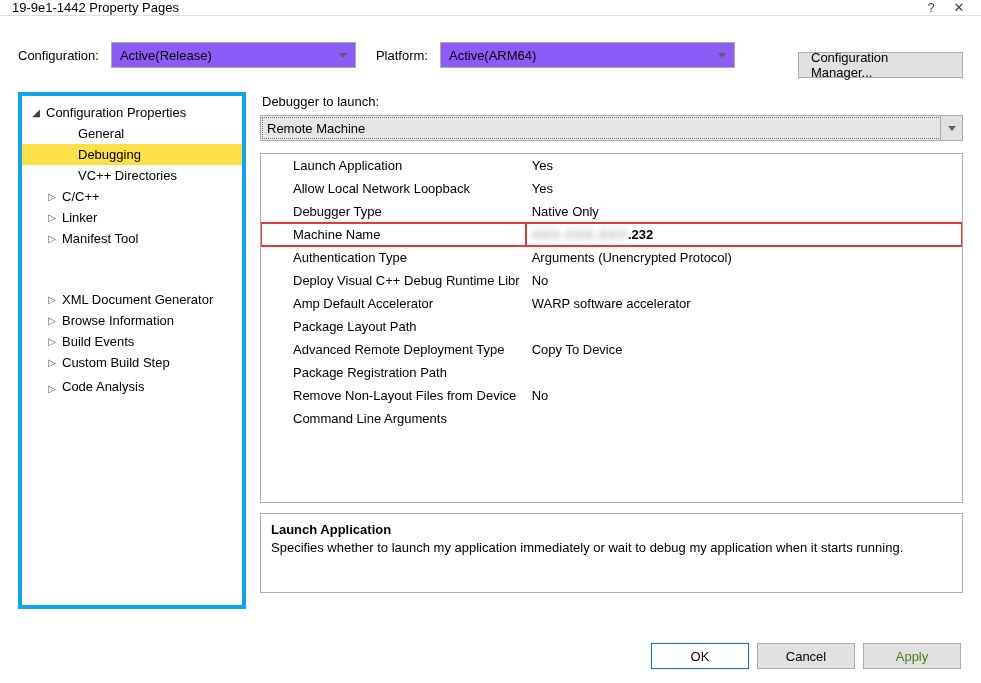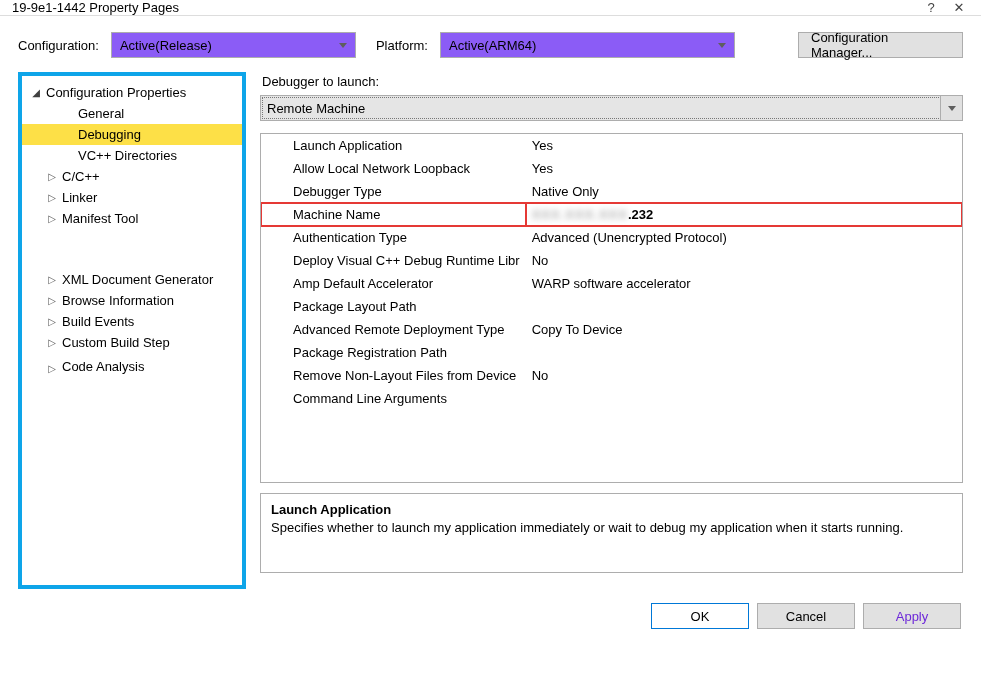--- a/index.html
+++ b/index.html
@@ -7,21 +7,21 @@
 .titlebar { display: flex; align-items: center; height: 16px; padding: 0 8px; border-bottom: 1px solid #ddd; }
 .titlebar .title { flex: 1; padding-left: 4px; }
 .titlebar .ctl { width: 28px; text-align: center; color: #444; }
 .dialog-body { padding: 16px 18px 10px 18px; }
 .toprow { display: flex; align-items: center; gap: 8px; margin-bottom: 14px; }
 .toprow label { margin-right: 4px; }
 .select { height: 26px; border: 1px solid #adadad; background: #8b5cf6; padding: 0 22px 0 8px; display: flex; align-items: center; position: relative; }
 .select:after { content:""; position:absolute; right:8px; top:50%; margin-top:-2px; border-left:4px solid transparent; border-right:4px solid transparent; border-top:5px solid #5e5e5e; }
 .select.cfg { flex: 0 0 245px; }
 .select.plat { flex: 0 0 295px; }
-.btn { height: 26px; border: 1px solid #adadad; background: #e1e1e1; padding: 0 12px; display:flex; align-items:center; justify-content:center; cursor:default; }
+.btn { height: 26px; border: 1px solid #adadad; background: #e1e1e1; padding: 0 12px; display:flex; align-items:center; justify-content:center; cursor:default;margin-top:20px; }
 .btn.cfgmgr { flex: 0 0 165px; }
 .midarea { display:flex; gap:14px; }
 .tree { width: 228px; height: 517px; border: 4px solid #0ea5e9; padding: 6px 0; overflow:auto; }
 .tree-row { display:flex; align-items:center; height:21px; padding-left:8px; white-space:nowrap; }
 .tree-row.sel { background:#fde047; }
 .tree-row .tw { width:12px; display:inline-block; text-align:center; color:#5e5e5e; font-size:10px; }
 .tree-row .tw.exp:before { content:"◢"; color:#404040; }
 .tree-row .tw.col:before { content:"▷"; }
 .tree-row .lbl { padding-left:4px; }
 .right { flex:1; display:flex; flex-direction:column; }
@@ -35,21 +35,21 @@
 .propgrid td.k { width:260px; padding-left:32px; }
 .propgrid tr.hlrow td { outline:2px solid #e53935; outline-offset:-1px; }
 .propgrid tr.hlrow td.v .vspan { font-weight:bold; }
 .blur { filter: blur(3px); color:#888; letter-spacing:1px; }
 .descbox { border:1px solid #adadad; margin-top:10px; padding:8px 10px; height:80px; }
 .descbox .t { font-weight:bold; margin-bottom:2px; }
 .descbox .d { line-height:1.35; }
 .btnrow { display:flex; justify-content:flex-end; gap:8px; margin-top:14px; padding-right:2px; }
 .btnrow .btn { width:98px; justify-content:center; }
 .btnrow .btn.primary { background:#fff; border:1px solid #0078d7; }
-.btnrow .btn.disabled { color:#6d28d9; }
+.btnrow .btn.disabled { color:#4d7c0f; }
 </style>
 </head>
 <body>
 
 <div class="titlebar">
   <div class="title">19-9e1-1442 Property Pages</div>
   <div class="ctl">?</div>
   <div class="ctl">✕</div>
 </div>
 
@@ -143,21 +143,21 @@
               <tr>
                 <td class="k">Debugger Type</td>
                 <td class="v"><span class="vspan">Native Only</span></td>
               </tr>
               <tr class="hlrow">
                 <td class="k">Machine Name</td>
                 <td class="v"><span class="blur">XXX.XXX.XXX</span><span class="vspan">.232</span></td>
               </tr>
               <tr>
                 <td class="k">Authentication Type</td>
-                <td class="v"><span class="vspan">Advanced (Unencrypted Protocol)</span></td>
+                <td class="v"><span class="vspan">Arguments (Unencrypted Protocol)</span></td>
               </tr>
               <tr>
                 <td class="k">Deploy Visual C++ Debug Runtime Libr</td>
                 <td class="v"><span class="vspan">No</span></td>
               </tr>
               <tr>
                 <td class="k">Amp Default Accelerator</td>
                 <td class="v"><span class="vspan">WARP software accelerator</span></td>
               </tr>
               <tr>

